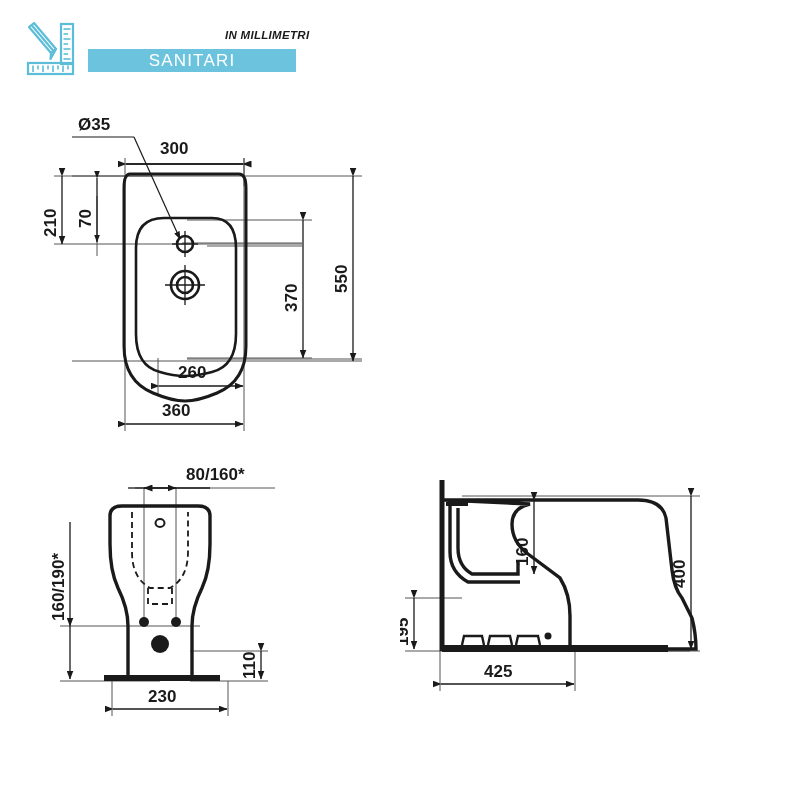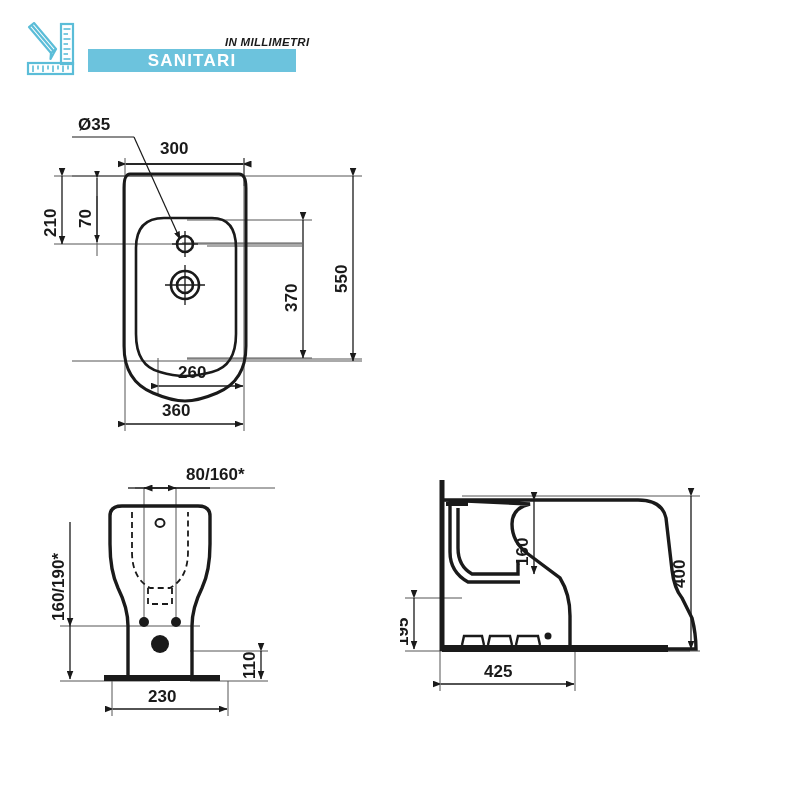--- a/index.html
+++ b/index.html
@@ -18,30 +18,30 @@
   #header{position:absolute;left:0;top:0;width:800px;height:96px;}
   #brand-icon{position:absolute;left:22px;top:22px;width:62px;height:54px;}
   #header-title{
     position:absolute;left:88px;top:25px;
     font-size:17px;font-weight:bold;font-style:italic;
     letter-spacing:.4px;color:#1a1a1a;white-space:nowrap;
   }
   #header-subtitle{
     position:absolute;left:225px;top:29px;
     font-size:11.5px;font-weight:bold;font-style:italic;
-    letter-spacing:.3px;color:#1a1a1a;white-space:nowrap;margin-top:7px;
+    letter-spacing:.3px;color:#1a1a1a;white-space:nowrap;
   }
   #header-band{
     position:absolute;left:88px;top:49px;width:208px;height:23px;
     background:#6cc3dd;
   }
   #header-band-label{
     position:absolute;left:0;top:0;width:208px;height:23px;
     line-height:23px;text-align:center;
-    font-size:17px;font-weight:bold;letter-spacing:1.2px;
+    font-size:17px;font-weight:normal;letter-spacing:1.2px;
     color:#ffffff;
   }
 
   
   .sheet{position:absolute;}
   #view-top{left:0px;top:96px;width:400px;height:370px;margin-left:12px;}
   #view-front{left:40px;top:466px;width:330px;height:260px;}
   #view-side{left:400px;top:466px;width:400px;height:260px;}
 
   .sheet svg{display:block;}

